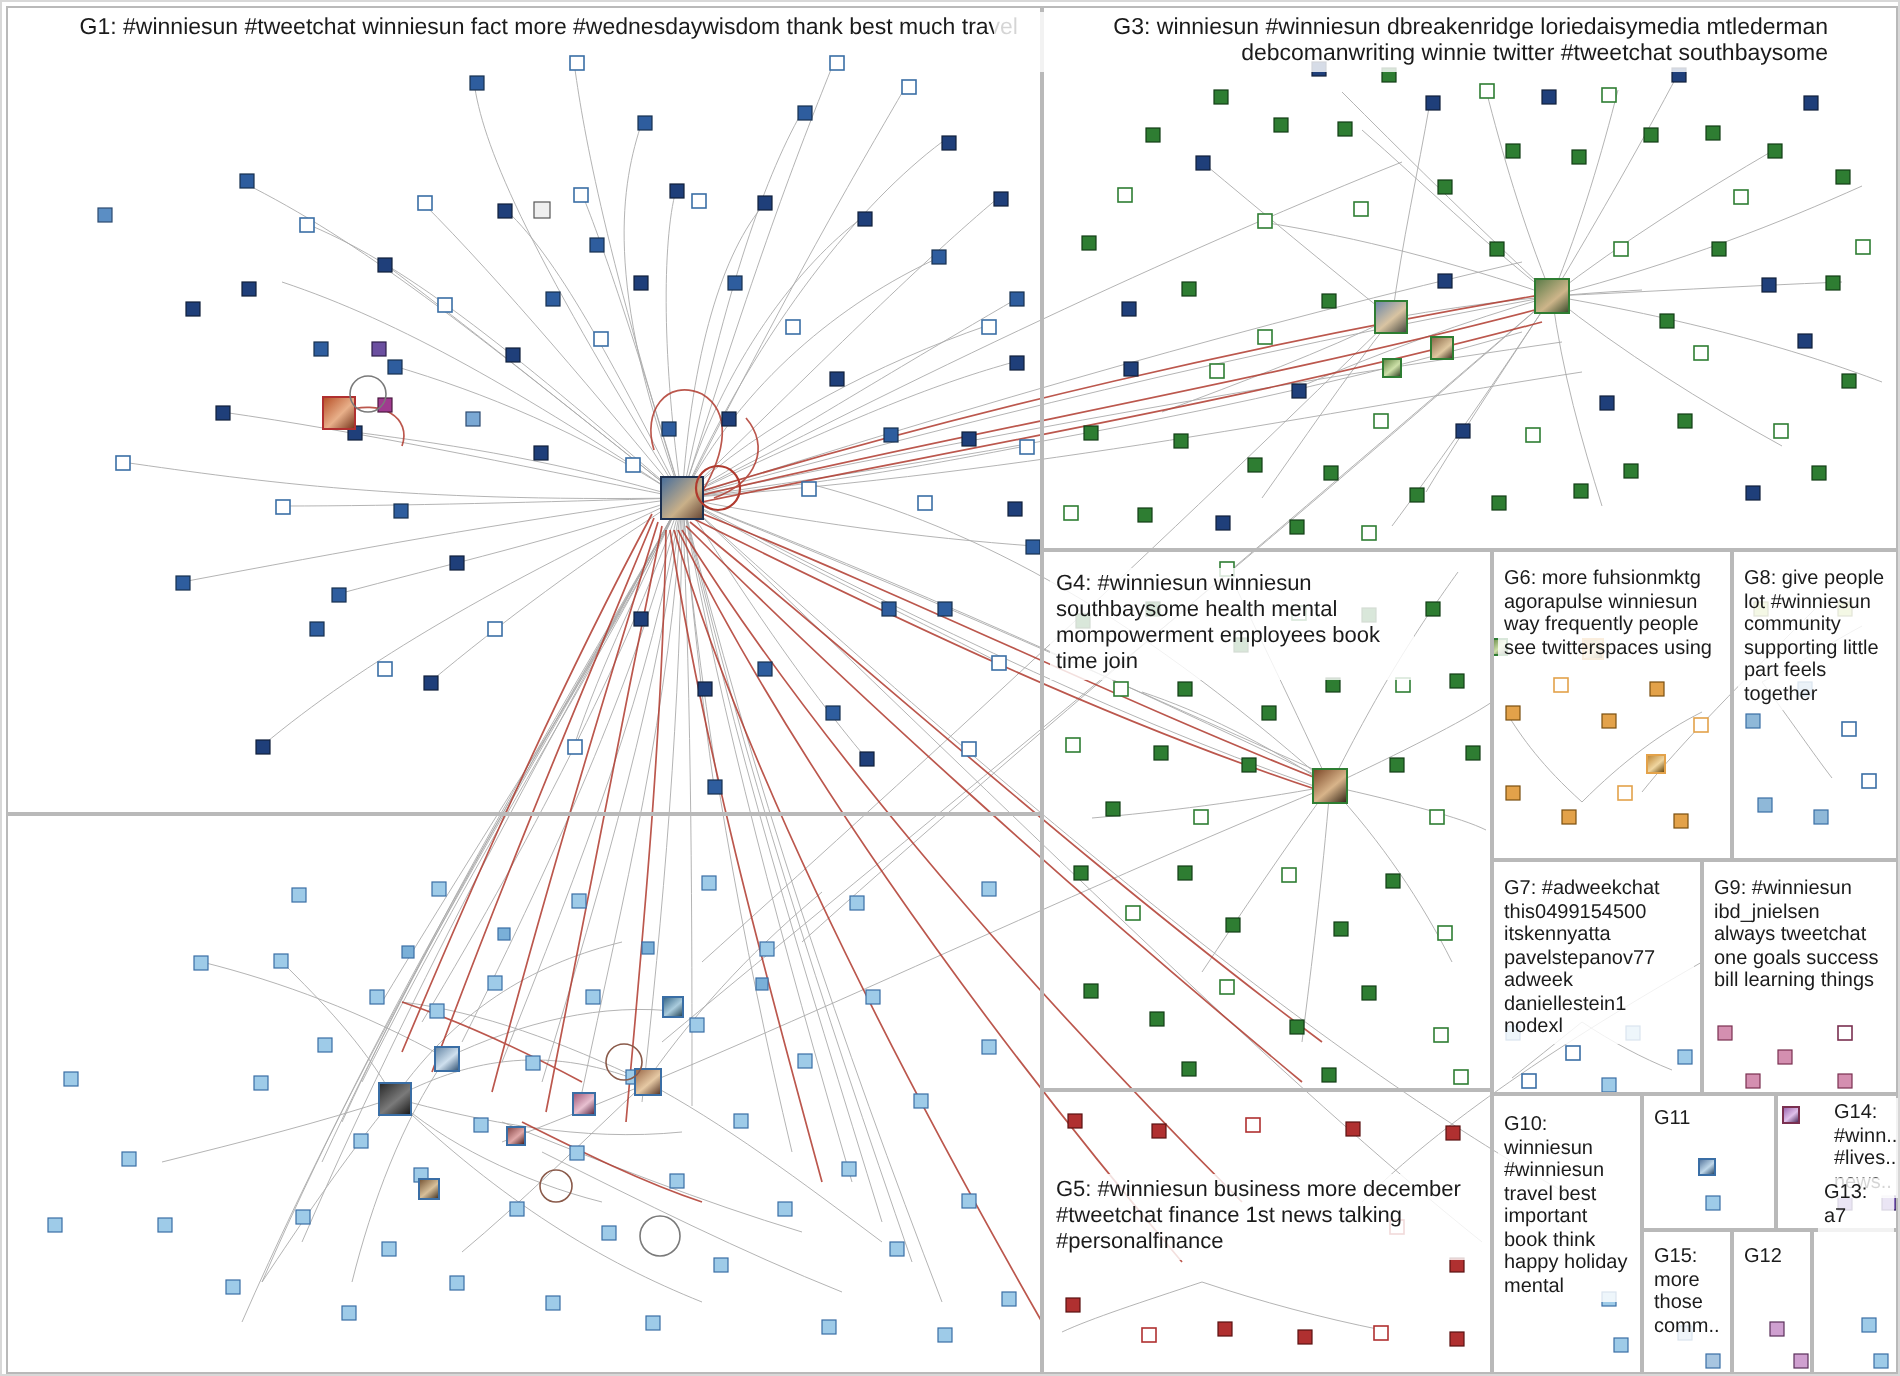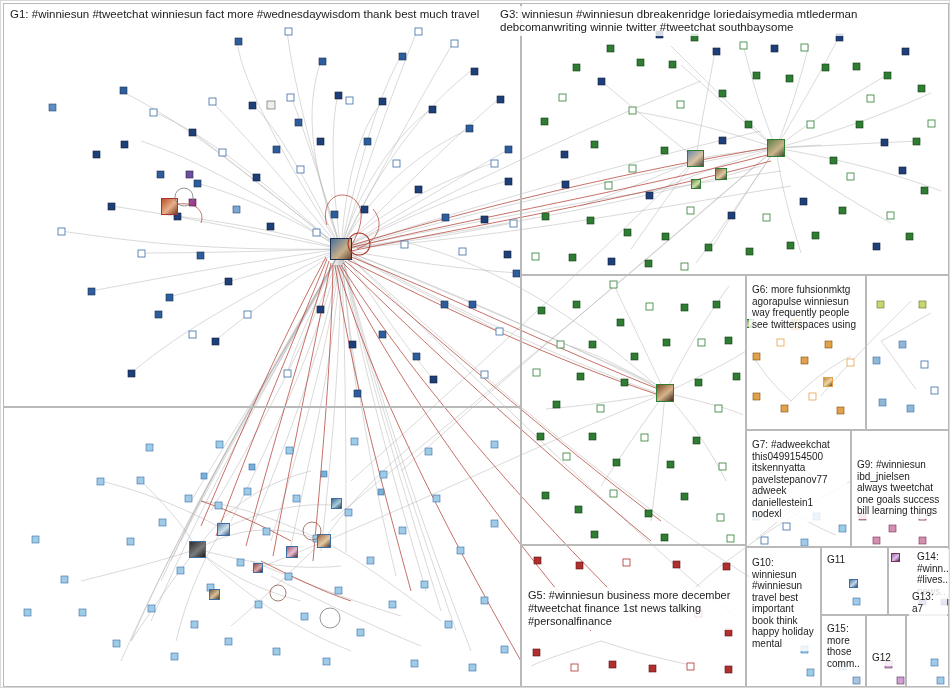--- a/index.html
+++ b/index.html
@@ -31,21 +31,21 @@
     font-size: 11px;
     line-height: 13px;
     color: #1b1b1b;
     font-family: "Liberation Sans", sans-serif;
     padding: 2px 3px;
     box-sizing: border-box;
     white-space: pre-wrap;
     word-wrap: break-word;
     background: rgba(255,255,255,0.82);
   }
-  .lbl-lg { font-size: 11.5px; }
+  .lbl-lg { font-size: 11.5px; text-align: right; }
   .lbl-sm { font-size: 10px; line-height: 11.5px; }
   svg.layer {
     position: absolute;
     top: 0; left: 0;
     width: 950px;
     height: 688px;
   }
   .node {
     position: absolute;
     box-sizing: border-box;
@@ -576,24 +576,26 @@
   <div class="group-box" style="left:850px; top:429px; width:98px; height:117px;"></div>
   <div class="group-box" style="left:745px; top:546px; width:75px; height:140px;"></div>
   <div class="group-box" style="left:820px; top:546px; width:67px; height:68px;"></div>
   <div class="group-box" style="left:887px; top:546px; width:61px; height:68px;"></div>
   <div class="group-box" style="left:820px; top:614px; width:45px; height:72px;"></div>
   <div class="group-box" style="left:865px; top:614px; width:40px; height:72px;"></div>
   <div class="group-box" style="left:905px; top:614px; width:43px; height:72px;"></div>
 
   <div class="group-label lbl-lg" style="left:6px; top:5px; width:505px;">G1: #winniesun #tweetchat winniesun fact more #wednesdaywisdom thank best much travel</div>
   <div class="group-label lbl-lg" style="left:496px; top:5px; width:420px;">G3: winniesun #winniesun dbreakenridge loriedaisymedia mtlederman debcomanwriting winnie twitter #tweetchat southbaysome</div>
+  <div class="group-label" style="left:524px; top:283px; width:182px;">G4: #winniesun winniesun southbaysome health mental mompowerment employees book time join</div>
   <div class="group-label" style="left:524px; top:586px; width:216px;">G5: #winniesun business more december #tweetchat finance 1st news talking #personalfinance</div>
   <div class="group-label lbl-sm" style="left:748px; top:281px; width:114px;">G6: more fuhsionmktg agorapulse winniesun way frequently people see twitterspaces using</div>
   <div class="group-label lbl-sm" style="left:748px; top:436px; width:98px;">G7: #adweekchat this0499154500 itskennyatta pavelstepanov77 adweek daniellestein1 nodexl</div>
-  <div class="group-label lbl-sm" style="left:853px; top:436px; width:92px;margin-top:20px;">G9: #winniesun ibd_jnielsen always tweetchat one goals success bill learning things</div>
+  <div class="group-label lbl-sm" style="left:868px; top:281px; width:78px;">G8: give people lot #winniesun community supporting little part feels together</div>
+  <div class="group-label lbl-sm" style="left:853px; top:436px; width:92px;">G9: #winniesun ibd_jnielsen always tweetchat one goals success bill learning things</div>
   <div class="group-label lbl-sm" style="left:748px; top:554px; width:68px;">G10: winniesun #winniesun travel best important book think happy holiday mental</div>
   <div class="group-label lbl-sm" style="left:823px; top:551px; width:58px;">G11</div>
   <div class="group-label lbl-sm" style="left:890px; top:548px; width:54px;margin-left:23px;">G14: #winn.. #lives.. news..</div>
   <div class="group-label lbl-sm" style="left:823px; top:620px; width:40px;">G15: more those comm..</div>
-  <div class="group-label lbl-sm" style="left:868px; top:620px; width:34px;margin-top:29px;">G12</div>
+  <div class="group-label lbl-sm" style="left:868px; top:620px; width:34px;">G12</div>
   <div class="group-label lbl-sm" style="left:908px; top:588px; width:38px;">G13: a7</div>
 
 </div>
 
 </body></html>

